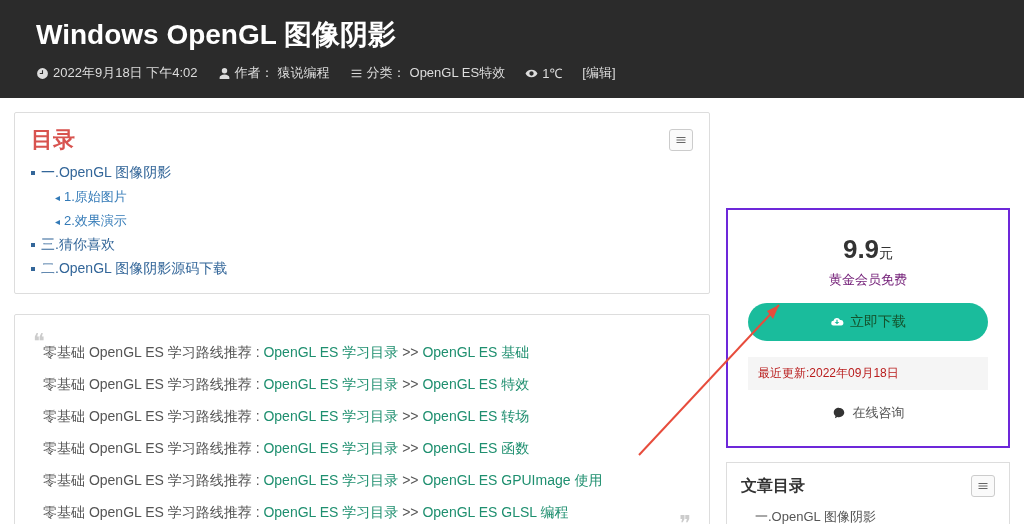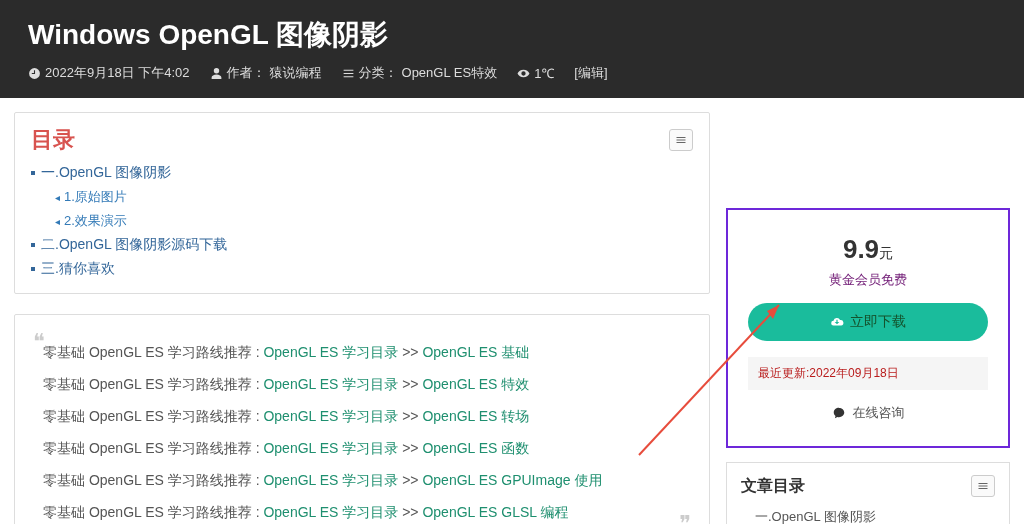--- a/index.html
+++ b/index.html
@@ -1,17 +1,17 @@
 <!DOCTYPE html>
 <html><head>
 <meta charset="utf-8">
 <style>
 *{margin:0;padding:0;box-sizing:border-box;font-family:"Microsoft YaHei",Arial,sans-serif}
 body{background:#fff;font-size:14px;color:#333}
-.header{background:#2b2b2b;color:#fff;padding:16px 28px}
+.header{background:#2b2b2b;color:#fff;padding:16px 36px}
 .header h1{font-size:28px;font-weight:bold;margin-bottom:10px}
 .meta{font-size:13px;color:#ddd;display:flex;align-items:center;gap:6px;flex-wrap:wrap}
 .meta-item{display:inline-flex;align-items:center;gap:4px}
 .meta-link{color:#ddd;text-decoration:none}
 .meta svg{width:13px;height:13px;fill:#ddd}
 .sep{margin:0 4px}
 .wrap{display:flex;gap:16px;padding:14px 14px}
 .main{flex:1;min-width:0}
 .card{background:#fff;border:1px solid #ddd;border-radius:2px;padding:12px 16px;margin-bottom:20px;position:relative}
 .toc-header{display:flex;justify-content:space-between;align-items:center;margin-bottom:6px}
@@ -100,22 +100,22 @@
         <div class="toc-toggle">
           <svg viewBox="0 0 24 24">
               <path d="M3 6h18v2H3zm0 5h18v2H3zm0 5h18v2H3z"></path>
             </svg>
         </div>
       </div>
       <ul class="toc-list" id="toc-list">
           <li class="lv1"><a href="#">一.OpenGL 图像阴影</a></li>
           <li class="lv2"><a href="#">1.原始图片</a></li>
           <li class="lv2"><a href="#">2.效果演示</a></li>
+          <li class="lv1"><a href="#">三.猜你喜欢</a></li>
           <li class="lv1"><a href="#">二.OpenGL 图像阴影源码下载</a></li>
-          <li class="lv1"><a href="#">三.猜你喜欢</a></li>
         </ul>
     </div>
 
     <div class="content" style="position:relative">
       <span class="qopen">❝</span>
       <span class="qclose">❞</span>
       <ul class="recs" id="recs-list">
           <li><span>零基础 OpenGL ES 学习路线推荐 : </span><a class="lnk">OpenGL ES 学习目录</a><span class="sep2"> &gt;&gt; </span><a class="lnk">OpenGL ES 基础</a></li>
           <li><span>零基础 OpenGL ES 学习路线推荐 : </span><a class="lnk">OpenGL ES 学习目录</a><span class="sep2"> &gt;&gt; </span><a class="lnk">OpenGL ES 特效</a></li>
           <li><span>零基础 OpenGL ES 学习路线推荐 : </span><a class="lnk">OpenGL ES 学习目录</a><span class="sep2"> &gt;&gt; </span><a class="lnk">OpenGL ES 转场</a></li>

